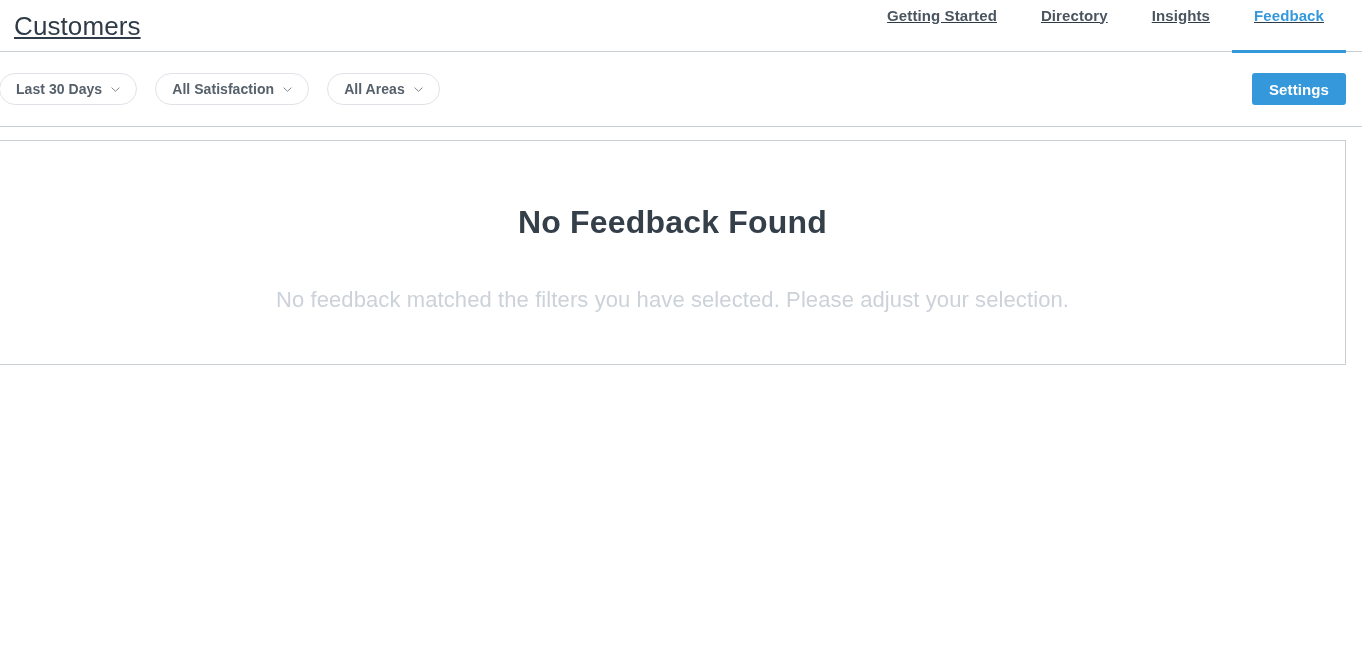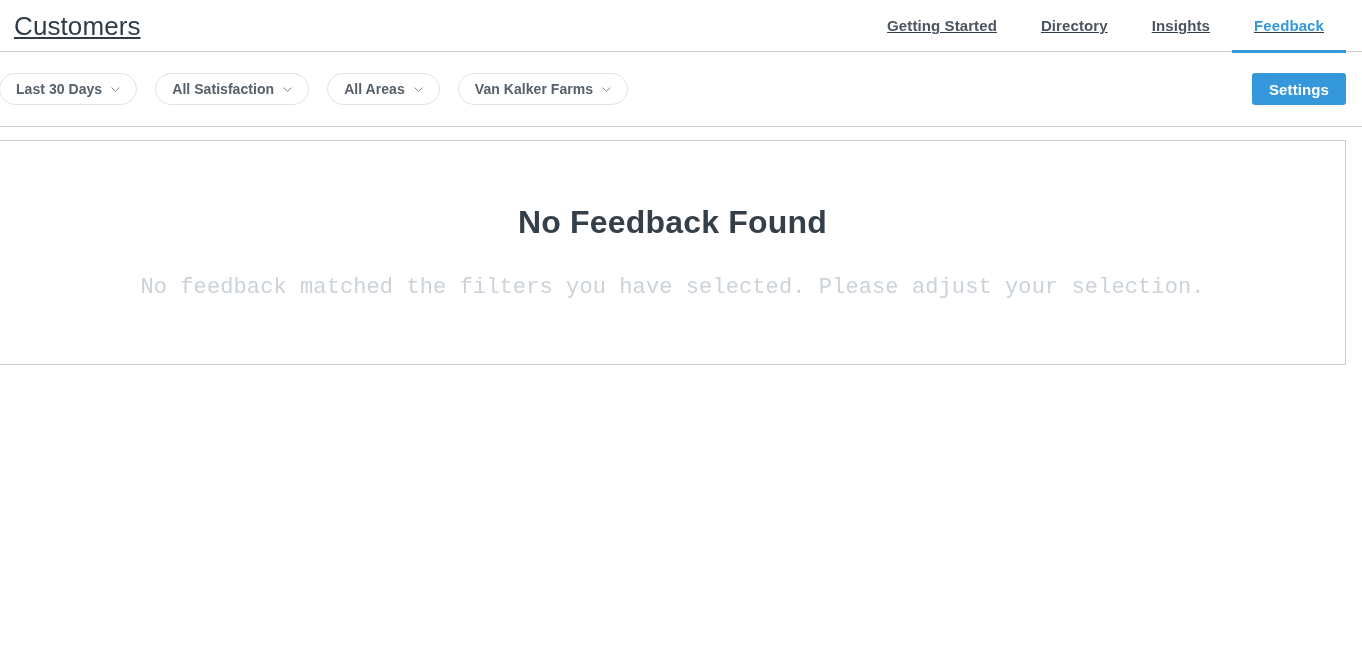--- a/index.html
+++ b/index.html
@@ -36,22 +36,22 @@
     line-height: 1;
   }
   .nav-tabs {
     display: flex;
     align-items: stretch;
     height: 52px;
     margin-right: 0px;
   }
   .nav-tab {
     display: flex;
-    align-items: center;
-    padding: 16px 22px;
+    align-items: flex-start;
+    padding: 7px 22px;
     font-size: 15px;
     font-weight: 600;
     color: #4a5560;
     position: relative;
     cursor: pointer;
     letter-spacing: 0.1px;
   }
   .nav-tab.active {
     color: #3498db;
   }
@@ -141,27 +141,26 @@
   }
   .empty-title {
     margin-top: 64px;
     font-size: 32px;
     font-weight: 700;
     color: #343f49;
     letter-spacing: 0.2px;
     line-height: 1.1;
   }
   .empty-subtitle {
-    margin-top: 36px;
+    margin-top: 48px;
     font-size: 22px;
     font-weight: 300;
     color: #ccd2d9;
     letter-spacing: 0.1px;
     line-height: 1.1;
-    font-family: Liberation Mono, monospace;
   }
 </style>
 </head>
 <body>
 
 <div class="app-header">
   <div class="app-title">Customers</div>
 
   <nav class="nav-tabs">
     <div class="nav-tab">
@@ -203,28 +202,20 @@
     <div class="pill">
       <span>All Areas</span>
       <span class="chev">
         <svg viewBox="0 0 10 10" width="9" height="9" aria-hidden="true">
           <path d="M1 3.2 L5 7 L9 3.2" fill="none" stroke="#7b858f" stroke-width="1.1" stroke-linecap="round" stroke-linejoin="round"></path>
         </svg>
       </span>
     </div>
 
 
-    <div class="pill">
-      <span>Van Kalker Farms</span>
-      <span class="chev">
-        <svg viewBox="0 0 10 10" width="9" height="9" aria-hidden="true">
-          <path d="M1 3.2 L5 7 L9 3.2" fill="none" stroke="#7b858f" stroke-width="1.1" stroke-linecap="round" stroke-linejoin="round"></path>
-        </svg>
-      </span>
-    </div>
 
   </div>
 
   <button class="settings-button">Settings</button>
 </div>
 
 <div class="content-panel">
   <div class="empty-title">No Feedback Found</div>
   <div class="empty-subtitle">No feedback matched the filters you have selected. Please adjust your selection.</div>
 </div>

